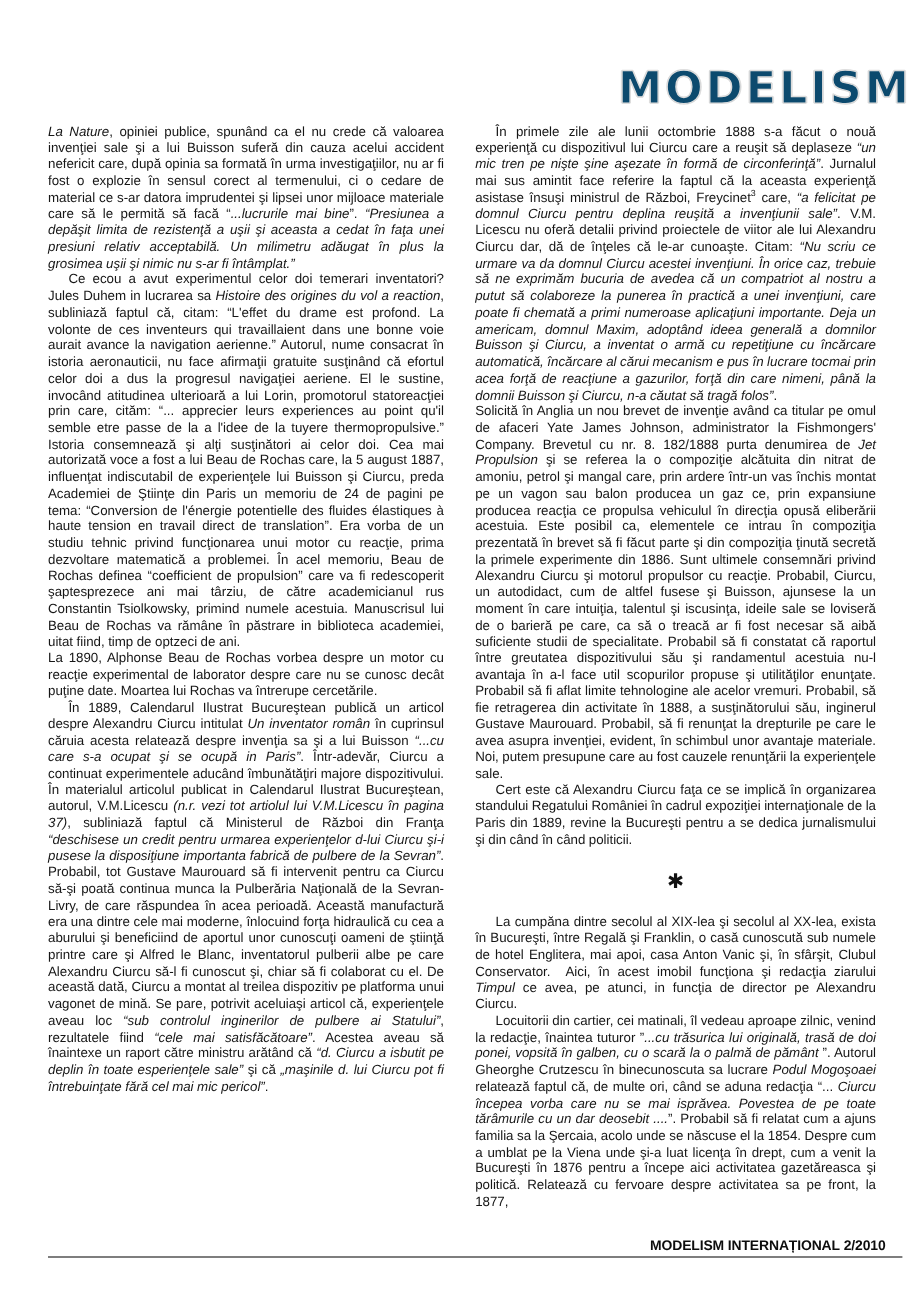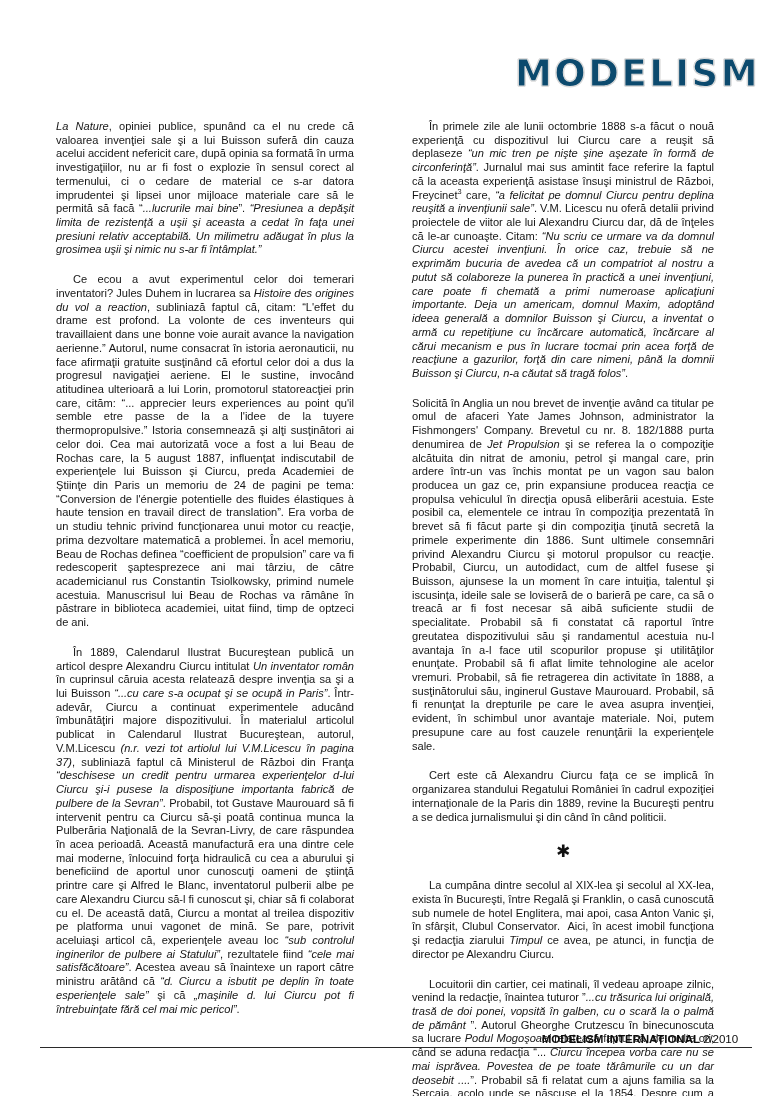--- a/index.html
+++ b/index.html
@@ -49,21 +49,21 @@
   }
   .col {
     position: absolute;
     top: 0;
     width: 330px;
   }
   .col.left  { left: 40px; }
   .col.right { left: 396px; width: 334px; }
 
   p.para {
-    margin: 16px;
+    margin: 0;
     font-size: 11.1px;
     line-height: 13.72px;
     text-align: justify;
     text-justify: inter-word;
     letter-spacing: -0.02px;
     word-spacing: -0.1px;
     color: #161616;
   }
   p.para.indent { text-indent: 17px; }
 
@@ -106,39 +106,40 @@
     font-family: "Liberation Sans", sans-serif;
     font-size: 11.6px;
     color: #0d0d0d;
   }
   #footer .ftxt .strong {
     font-weight: bold;
     letter-spacing: -0.1px;
     margin-top: 21px;
   }
   #footer .ftxt .issue {
-    font-weight: normal;
+    font-weight: bold;
     letter-spacing: -0.1px;
   }
 </style>
 </head>
 <body>
 
 <div id="masthead">
   <span class="word">MODELISM</span>
 </div>
 
 <div id="page">
 
   <div class="col left">
 
     <p class="para"><span class="it">La Nature</span>, opiniei publice, spunând ca el nu crede că valoarea invenţiei sale şi a lui Buisson suferă din cauza acelui accident nefericit care, după opinia sa formată în urma investigaţiilor, nu ar fi fost o explozie în sensul corect al termenului, ci o cedare de material ce s-ar datora imprudentei şi lipsei unor mijloace materiale care să le permită să facă “<span class="it">...lucrurile mai bine</span>”. <span class="it">“Presiunea a depăşit limita de rezistenţă a uşii şi aceasta a cedat în faţa unei presiuni relativ acceptabilă. Un milimetru adăugat în plus la grosimea uşii şi nimic nu s-ar fi întâmplat.”</span></p>
 
     <p class="para indent">Ce ecou a avut experimentul celor doi temerari inventatori? Jules Duhem in lucrarea sa <span class="it">Histoire des origines du vol a reaction</span>, subliniază faptul că, citam: “L'effet du drame est profond. La volonte de ces inventeurs qui travaillaient dans une bonne voie aurait avance la navigation aerienne.” Autorul, nume consacrat în istoria aeronauticii, nu face afirmaţii gratuite susţinând că efortul celor doi a dus la progresul navigaţiei aeriene. El le sustine, invocând atitudinea ulterioară a lui Lorin, promotorul statoreacţiei prin care, cităm: “... apprecier leurs experiences au point qu'il semble etre passe de la a l'idee de la tuyere thermopropulsive.” Istoria consemnează şi alţi susţinători ai celor doi. Cea mai autorizată voce a fost a lui Beau de Rochas care, la 5 august 1887, influenţat indiscutabil de experienţele lui Buisson şi Ciurcu, preda Academiei de Ştiinţe din Paris un memoriu de 24 de pagini pe tema: “Conversion de l'énergie potentielle des fluides élastiques à haute tension en travail direct de translation”. Era vorba de un studiu tehnic privind funcţionarea unui motor cu reacţie, prima dezvoltare matematică a problemei. În acel memoriu, Beau de Rochas definea “coefficient de propulsion” care va fi redescoperit şaptesprezece ani mai târziu, de către academicianul rus Constantin Tsiolkowsky, primind numele acestuia. Manuscrisul lui Beau de Rochas va rămâne în păstrare in biblioteca academiei, uitat fiind, timp de optzeci de ani.</p>
 
+    <p class="para">La 1890, Alphonse Beau de Rochas vorbea despre un motor cu reacţie experimental de laborator despre care nu se cunosc decât puţine date. Moartea lui Rochas va întrerupe cercetările.</p>
 
 
 
     <p class="para indent">În 1889, Calendarul Ilustrat Bucureştean publică un articol despre Alexandru Ciurcu intitulat <span class="it">Un inventator român</span> în cuprinsul căruia acesta relatează despre invenţia sa şi a lui Buisson <span class="it">“...cu care s-a ocupat şi se ocupă in Paris”</span>. Într-adevăr, Ciurcu a continuat experimentele aducând îmbunătăţiri majore dispozitivului. În materialul articolul publicat in Calendarul Ilustrat Bucureştean, autorul, V.M.Licescu <span class="it">(n.r. vezi tot artiolul lui V.M.Licescu în pagina 37)</span>, subliniază faptul că Ministerul de Război din Franţa <span class="it">“deschisese un credit pentru urmarea experienţelor d-lui Ciurcu şi-i pusese la disposiţiune importanta fabrică de pulbere de la Sevran”</span>. Probabil, tot Gustave Maurouard să fi intervenit pentru ca Ciurcu să-şi poată continua munca la Pulberăria Naţională de la Sevran-Livry, de care răspundea în acea perioadă. Această manufactură era una dintre cele mai moderne, înlocuind forţa hidraulică cu cea a aburului şi beneficiind de aportul unor cunoscuţi oameni de ştiinţă printre care şi Alfred le Blanc, inventatorul pulberii albe pe care Alexandru Ciurcu să-l fi cunoscut şi, chiar să fi colaborat cu el. De această dată, Ciurcu a montat al treilea dispozitiv pe platforma unui vagonet de mină. Se pare, potrivit aceluiaşi articol că, experienţele aveau loc <span class="it">“sub controlul inginerilor de pulbere ai Statului”</span>, rezultatele fiind <span class="it">“cele mai satisfăcătoare”</span>. Acestea aveau să înaintexe un raport către ministru arătând că <span class="it">“d. Ciurcu a isbutit pe deplin în toate esperienţele sale”</span> şi că <span class="it">„maşinile d. lui Ciurcu pot fi întrebuinţate fără cel mai mic pericol”</span>.</p>
 
   </div>
 
   <div class="col right">
 
     <p class="para indent">În primele zile ale lunii octombrie 1888 s-a făcut o nouă experienţă cu dispozitivul lui Ciurcu care a reuşit să deplaseze <span class="it">“un mic tren pe nişte şine aşezate în formă de circonferinţă”</span>. Jurnalul mai sus amintit face referire la faptul că la aceasta experienţă asistase însuşi ministrul de Război, Freycinet<sup class="fn">3</sup> care, <span class="it">“a felicitat pe domnul Ciurcu pentru deplina reuşită a invenţiunii sale”</span>. V.M. Licescu nu oferă detalii privind proiectele de viitor ale lui Alexandru Ciurcu dar, dă de înţeles că le-ar cunoaşte. Citam: <span class="it">“Nu scriu ce urmare va da domnul Ciurcu acestei invenţiuni. În orice caz, trebuie să ne exprimăm bucuria de avedea că un compatriot al nostru a putut să colaboreze la punerea în practică a unei invenţiuni, care poate fi chemată a primi numeroase aplicaţiuni importante. Deja un americam, domnul Maxim, adoptând ideea generală a domnilor Buisson şi Ciurcu, a inventat o armă cu repetiţiune cu încărcare automatică, încărcare al cărui mecanism e pus în lucrare tocmai prin acea forţă de reacţiune a gazurilor, forţă din care nimeni, până la domnii Buisson şi Ciurcu, n-a căutat să tragă folos”</span>.</p>

